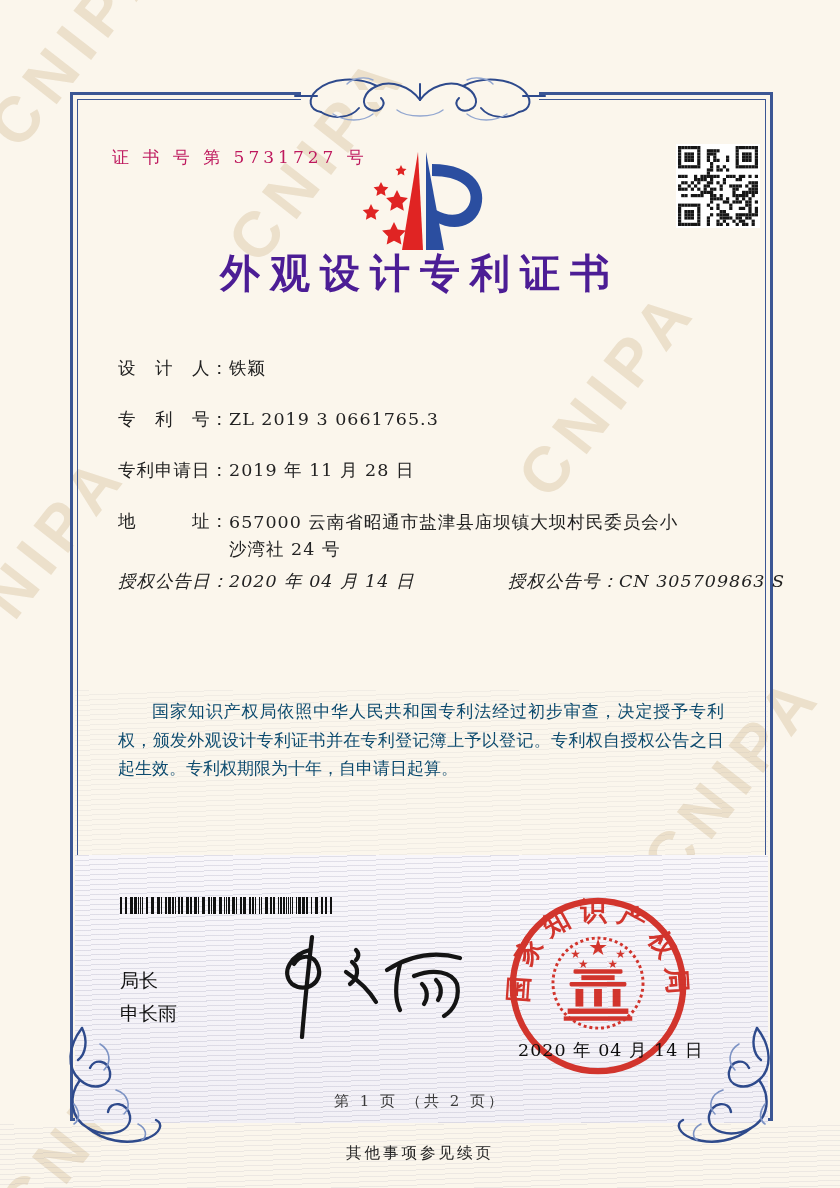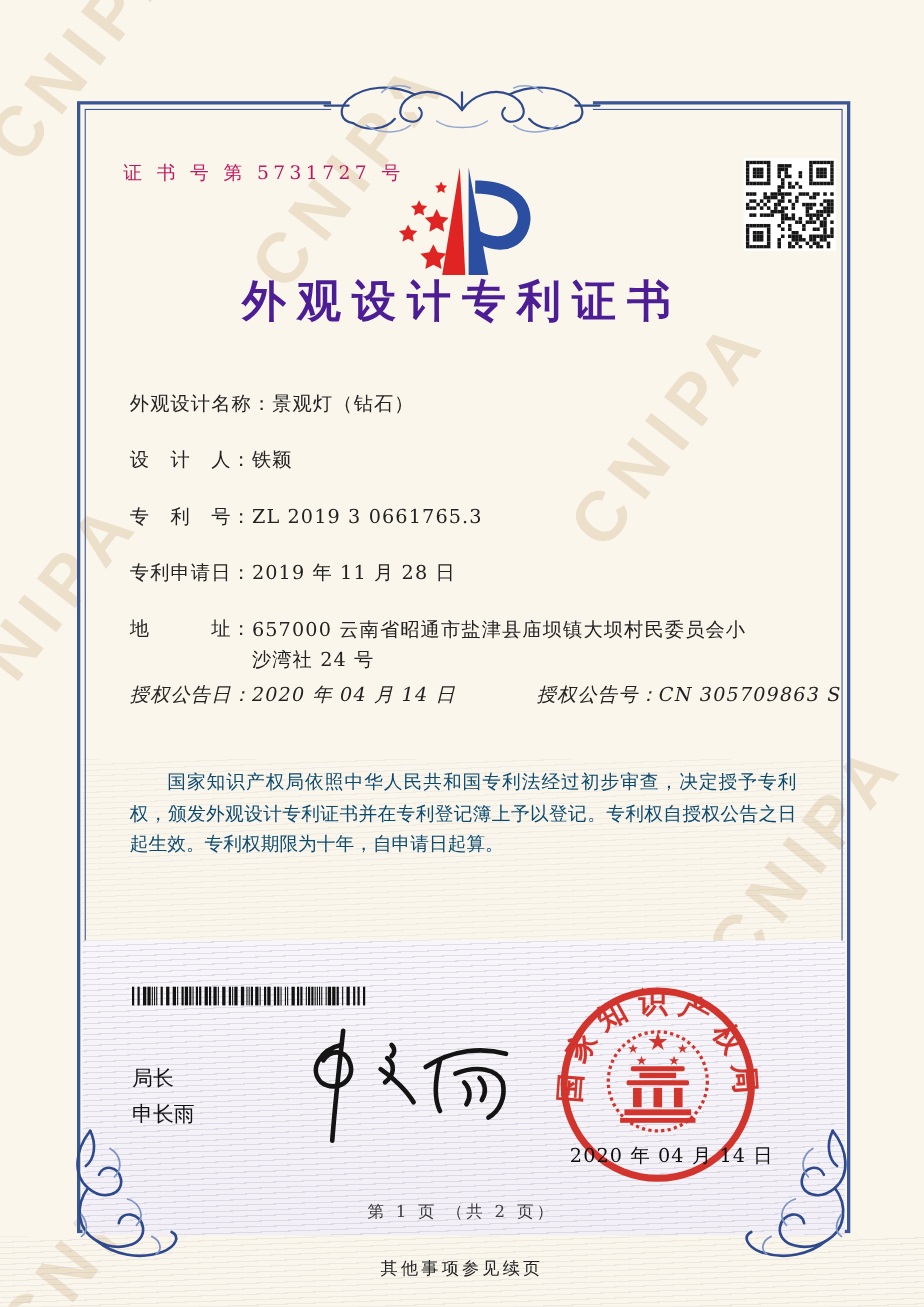--- a/index.html
+++ b/index.html
@@ -55,21 +55,21 @@
   
   .fields{position:absolute; left:118px; top:356px; width:620px; font-size:17.5px; line-height:24px;}
   .field-row{margin-bottom:27px; white-space:nowrap;}
   .f-label{white-space:pre; letter-spacing:1px;}
   .f-value{letter-spacing:1px;}
   .field-row.addr{white-space:normal;}
   .addr .f-label{display:inline-block; vertical-align:top;}
   .addr .f-value{display:inline-block; max-width:452px; vertical-align:top; line-height:27px;}
   .field-row.addr{margin-bottom:6px;}
   .grant-row .pair{display:inline-block;font-style:italic;}
-  .grant-row .pair.second{margin-left:68px;}
+  .grant-row .pair.second{margin-left:88px;}
   
   .body-text{
     position:absolute; left:118px; top:697px; width:606px;
     font-size:17px; line-height:28.5px; text-align:justify; color:#0c4a6e;
   }
   .body-text p{margin:0; text-indent:2em;}
   
   .barcode{position:absolute; left:120px; top:897px; width:218px; height:17px; display:flex; align-items:stretch;}
   .barcode i{display:block; background:#111;}
   .barcode s{display:block;}
@@ -463,23 +463,20 @@
       <rect x="18" y="24" width="1" height="1" fill="#161616"></rect>
       <rect x="20" y="24" width="1" height="1" fill="#161616"></rect>
       <rect x="21" y="24" width="1" height="1" fill="#161616"></rect>
       <rect x="23" y="24" width="1" height="1" fill="#161616"></rect>
     </svg>
 
   <div class="title">外观设计专利证书</div>
 
   <div class="fields">
     <div class="field-row">
-      <span class="f-label">外观设计名称：</span><span class="f-value">景观灯（钻石）</span>
-    </div>
-    <div class="field-row">
       <span class="f-label">设　计　人：</span><span class="f-value">铁颖</span>
     </div>
     <div class="field-row">
       <span class="f-label">专　利　号：</span><span class="f-value">ZL 2019 3 0661765.3</span>
     </div>
     <div class="field-row">
       <span class="f-label">专利申请日：</span><span class="f-value">2019 年 11 月 28 日</span>
     </div>
     <div class="field-row addr">
       <span class="f-label">地　　　址：</span><span class="f-value">657000 云南省昭通市盐津县庙坝镇大坝村民委员会小沙湾社 24 号</span>

